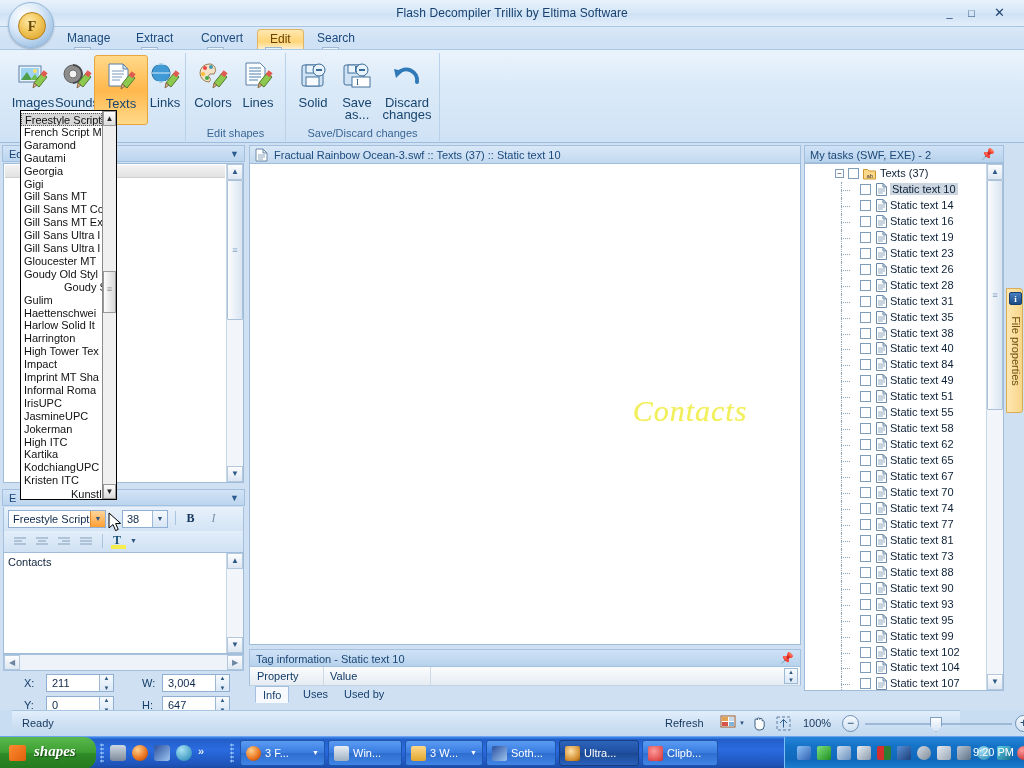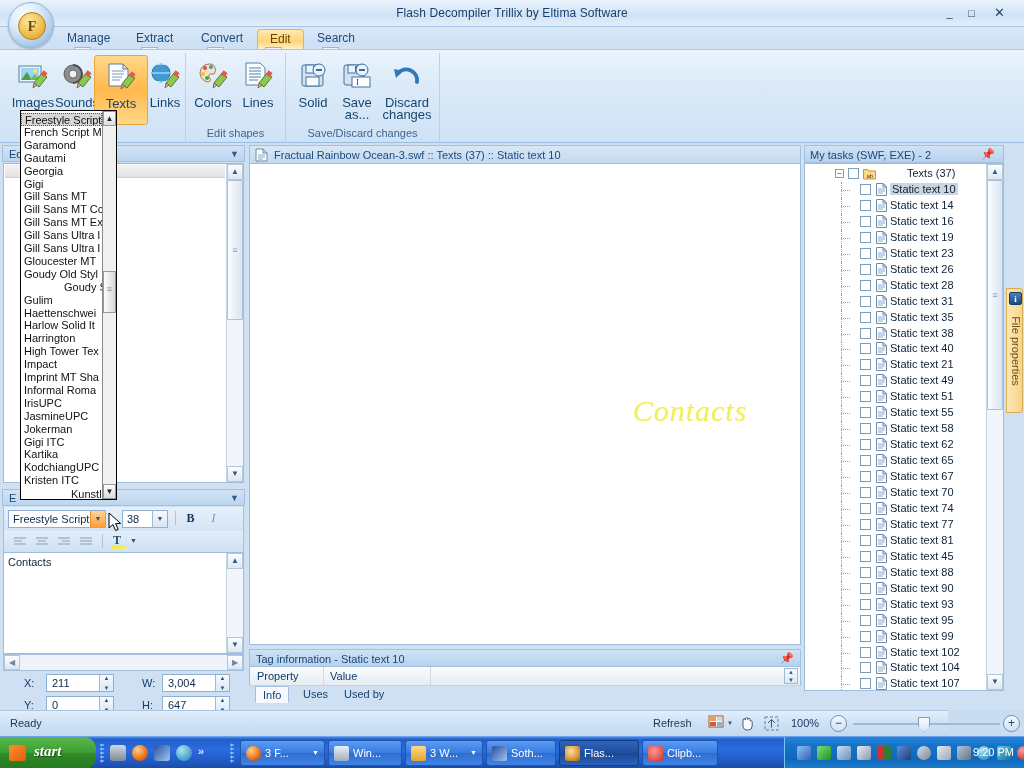--- a/index.html
+++ b/index.html
@@ -277,21 +277,21 @@
   }
   #fileprops-icon {
     position:absolute; left:2px; top:3px; width:13px; height:13px; border-radius:2px;
     background:linear-gradient(180deg,#4b7fc0,#1c4a85); border:1px solid #163d70;
     color:#fff; font-size:9px; font-weight:bold; text-align:center; line-height:12px;
     font-family:"Liberation Serif", serif;
   }
 
   
   #statusbar {
-    position:absolute; left:0; top:710px; width:948px; height:26px;
+    position:absolute; left:12px; top:710px; width:948px; height:26px;
     background:linear-gradient(180deg,#e2eefb 0%,#cfe1f4 50%,#c3d9ef 100%);
     border-top:1px solid #a7c5e3;
   }
   #status-text { position:absolute; left:10px; top:6px; font-size:11px; color:#16365c; }
   #refresh-label { position:absolute; left:653px; top:6px; font-size:11px; color:#16365c; }
   .sbtn { position:absolute; top:4px; height:18px; }
   #zoom-level { position:absolute; left:791px; top:6px; font-size:11px; color:#16365c; }
   .zcircle {
     position:absolute; top:4px; width:17px; height:17px; border-radius:50%;
     border:1px solid #6d8fb4; background:linear-gradient(180deg,#f3f8fd,#d2e2f2);
@@ -712,21 +712,21 @@
     </div>
     <div id="tree">
       <div id="tree-inner">
           <div class="trow" style="top: 2px;">
             <div class="texpand">−</div>
             <div class="tcheck" style="left:43px;"></div>
             <svg style="position:absolute;left:58px;top:1px;" width="13" height="13" viewBox="0 0 13 13">
               <path d="M0.5 2.5 h4 l1.5 1.5 h6.5 v8 h-12z" fill="#ffd98a" stroke="#c9952c"></path>
               <text x="3.5" y="11" font-size="6" fill="#3a3a3a" font-family="sans-serif">ab</text>
             </svg>
-            <div class="tlabel" style="left:75px;margin-left:27px;">Texts (37)</div>
+            <div class="tlabel" style="left:75px;">Texts (37)</div>
           </div>
           <div class="trow" style="top: 17.95px;">
             <div class="vline"></div>
             <div class="dots"></div>
             <div class="tcheck" style="left: 55px;"></div>
             <svg viewBox="0 0 11 13" width="11" height="13" style="position: absolute; left: 71px; top: 1px;">
               <polygon points="0.5,0.5 7,0.5 10.5,4 10.5,12.5 0.5,12.5" fill="#fdfefe" stroke="#6d8aa8"></polygon>
               <polygon points="7,0.5 7,4 10.5,4" fill="#dbe8f5" stroke="#6d8aa8"></polygon>
               <g stroke="#93aac0">
                 <line x1="2" y1="6" x2="9" y2="6"></line>
@@ -892,21 +892,21 @@
             <div class="tcheck" style="left: 55px;"></div>
             <svg viewBox="0 0 11 13" width="11" height="13" style="position: absolute; left: 71px; top: 1px;">
               <polygon points="0.5,0.5 7,0.5 10.5,4 10.5,12.5 0.5,12.5" fill="#fdfefe" stroke="#6d8aa8"></polygon>
               <polygon points="7,0.5 7,4 10.5,4" fill="#dbe8f5" stroke="#6d8aa8"></polygon>
               <g stroke="#93aac0">
                 <line x1="2" y1="6" x2="9" y2="6"></line>
                 <line x1="2" y1="8" x2="9" y2="8"></line>
                 <line x1="2" y1="10" x2="7" y2="10"></line>
               </g>
             </svg>
-            <div class="tlabel" style="left: 85px;">Static text 21</div>
+            <div class="tlabel" style="left: 85px;">Static text 84</div>
           </div>
           <div class="trow" style="top: 209.35px;">
             <div class="vline"></div>
             <div class="dots"></div>
             <div class="tcheck" style="left: 55px;"></div>
             <svg viewBox="0 0 11 13" width="11" height="13" style="position: absolute; left: 71px; top: 1px;">
               <polygon points="0.5,0.5 7,0.5 10.5,4 10.5,12.5 0.5,12.5" fill="#fdfefe" stroke="#6d8aa8"></polygon>
               <polygon points="7,0.5 7,4 10.5,4" fill="#dbe8f5" stroke="#6d8aa8"></polygon>
               <g stroke="#93aac0">
                 <line x1="2" y1="6" x2="9" y2="6"></line>
@@ -1072,21 +1072,21 @@
             <div class="tcheck" style="left: 55px;"></div>
             <svg viewBox="0 0 11 13" width="11" height="13" style="position: absolute; left: 71px; top: 1px;">
               <polygon points="0.5,0.5 7,0.5 10.5,4 10.5,12.5 0.5,12.5" fill="#fdfefe" stroke="#6d8aa8"></polygon>
               <polygon points="7,0.5 7,4 10.5,4" fill="#dbe8f5" stroke="#6d8aa8"></polygon>
               <g stroke="#93aac0">
                 <line x1="2" y1="6" x2="9" y2="6"></line>
                 <line x1="2" y1="8" x2="9" y2="8"></line>
                 <line x1="2" y1="10" x2="7" y2="10"></line>
               </g>
             </svg>
-            <div class="tlabel" style="left: 85px;">Static text 45</div>
+            <div class="tlabel" style="left: 85px;">Static text 73</div>
           </div>
           <div class="trow" style="top: 400.75px;">
             <div class="vline"></div>
             <div class="dots"></div>
             <div class="tcheck" style="left: 55px;"></div>
             <svg viewBox="0 0 11 13" width="11" height="13" style="position: absolute; left: 71px; top: 1px;">
               <polygon points="0.5,0.5 7,0.5 10.5,4 10.5,12.5 0.5,12.5" fill="#fdfefe" stroke="#6d8aa8"></polygon>
               <polygon points="7,0.5 7,4 10.5,4" fill="#dbe8f5" stroke="#6d8aa8"></polygon>
               <g stroke="#93aac0">
                 <line x1="2" y1="6" x2="9" y2="6"></line>
@@ -1243,21 +1243,21 @@
   <div id="zoom-level">100%</div>
   <div class="zcircle" style="left:830px;">−</div>
   <div id="ztrack"></div>
   <div id="zthumb"></div>
   <div class="zcircle" style="left:1003px;">+</div>
 </div>
 
 <div id="taskbar">
   <div id="start-btn">
     <div id="start-flag"></div>
-    <div id="start-label">start</div>
+    <div id="start-label">shapes</div>
   </div>
   <div class="gripper" style="left:100px;"></div>
   <div id="quicklaunch">
     <div class="qicon" style="left:10px; background:linear-gradient(180deg,#cfd8e2,#7d8a99);"></div>
     <div class="qicon" style="left:32px; border-radius:50%; background:radial-gradient(circle at 35% 30%,#ffd08a,#e8701c 60%,#8e3c0a);"></div>
     <div class="qicon" style="left:54px; background:linear-gradient(135deg,#2b4f9e,#9fc6f2);"></div>
     <div class="qicon" style="left:76px; border-radius:50%; background:radial-gradient(circle at 35% 30%,#a9e3f7,#1a7fae);"></div>
     <div style="position:absolute;left:98px;top:8px;font-size:11px;color:#dce9fb;font-weight:bold;">»</div>
   </div>
   <div class="gripper" style="left:230px;"></div>
@@ -1275,21 +1275,21 @@
     <div class="tico" style="background:linear-gradient(180deg,#ffd98a,#e0a62e);"></div>
     <span>3 W...</span>
     <span class="tarr">▼</span>
   </div>
   <div class="tbtn2" style="left:486px; width:70px;">
     <div class="tico" style="background:linear-gradient(135deg,#2b4f9e,#9fc6f2);"></div>
     <span>Soth...</span>
   </div>
   <div class="tbtn2 active" style="left:559px; width:80px;">
     <div class="tico" style="background:radial-gradient(circle at 40% 35%,#ffe1a8,#d08a2a 70%,#8a5510);"></div>
-    <span>Flas...</span>
+    <span>Ultra...</span>
   </div>
   <div class="tbtn2" style="left:642px; width:76px;">
     <div class="tico" style="background:radial-gradient(circle at 40% 35%,#ff9a9a,#d32f2f);"></div>
     <span>Clipb...</span>
   </div>
 
   <div id="tray">
     <div class="tray-i" style="left:12px; background:linear-gradient(135deg,#8fc2f5,#2f63b4);"></div>
     <div class="tray-i" style="left:32px; background:linear-gradient(135deg,#7de07d,#1f8f1f);"></div>
     <div class="tray-i" style="left:52px; background:linear-gradient(135deg,#cfe0f2,#6a8fbc);"></div>
@@ -1326,21 +1326,21 @@
       <div class="fitem" style="top: 195.5px;"><span>Haettenschwei</span></div>
       <div class="fitem" style="top: 208.4px;"><span>Harlow Solid It</span></div>
       <div class="fitem" style="top: 221.3px;"><span>Harrington</span></div>
       <div class="fitem" style="top: 234.2px;"><span>High Tower Tex</span></div>
       <div class="fitem" style="top: 247.1px;"><span>Impact</span></div>
       <div class="fitem" style="top: 260px;"><span>Imprint MT Sha</span></div>
       <div class="fitem" style="top: 272.9px;"><span>Informal Roma</span></div>
       <div class="fitem" style="top: 285.8px;"><span>IrisUPC</span></div>
       <div class="fitem" style="top: 298.7px;"><span>JasmineUPC</span></div>
       <div class="fitem" style="top: 311.6px;"><span>Jokerman</span></div>
-      <div class="fitem" style="top: 324.5px;"><span>Gigi ITC</span></div>
+      <div class="fitem" style="top: 324.5px;"><span>High ITC</span></div>
       <div class="fitem" style="top: 337.4px;"><span>Kartika</span></div>
       <div class="fitem" style="top: 350.3px;"><span>KodchiangUPC</span></div>
       <div class="fitem" style="top: 363.2px;"><span>Kristen ITC</span></div>
       <div class="fitem" style="top: 377px; margin-left: 47px;"><span>Kunstler Script</span></div>
     </div>
   <div id="fd-scroll">
     <div class="fa" style="top:0;">▲</div>
     <div id="fd-thumb"></div>
     <div class="fa" style="bottom:0;">▼</div>
   </div>

